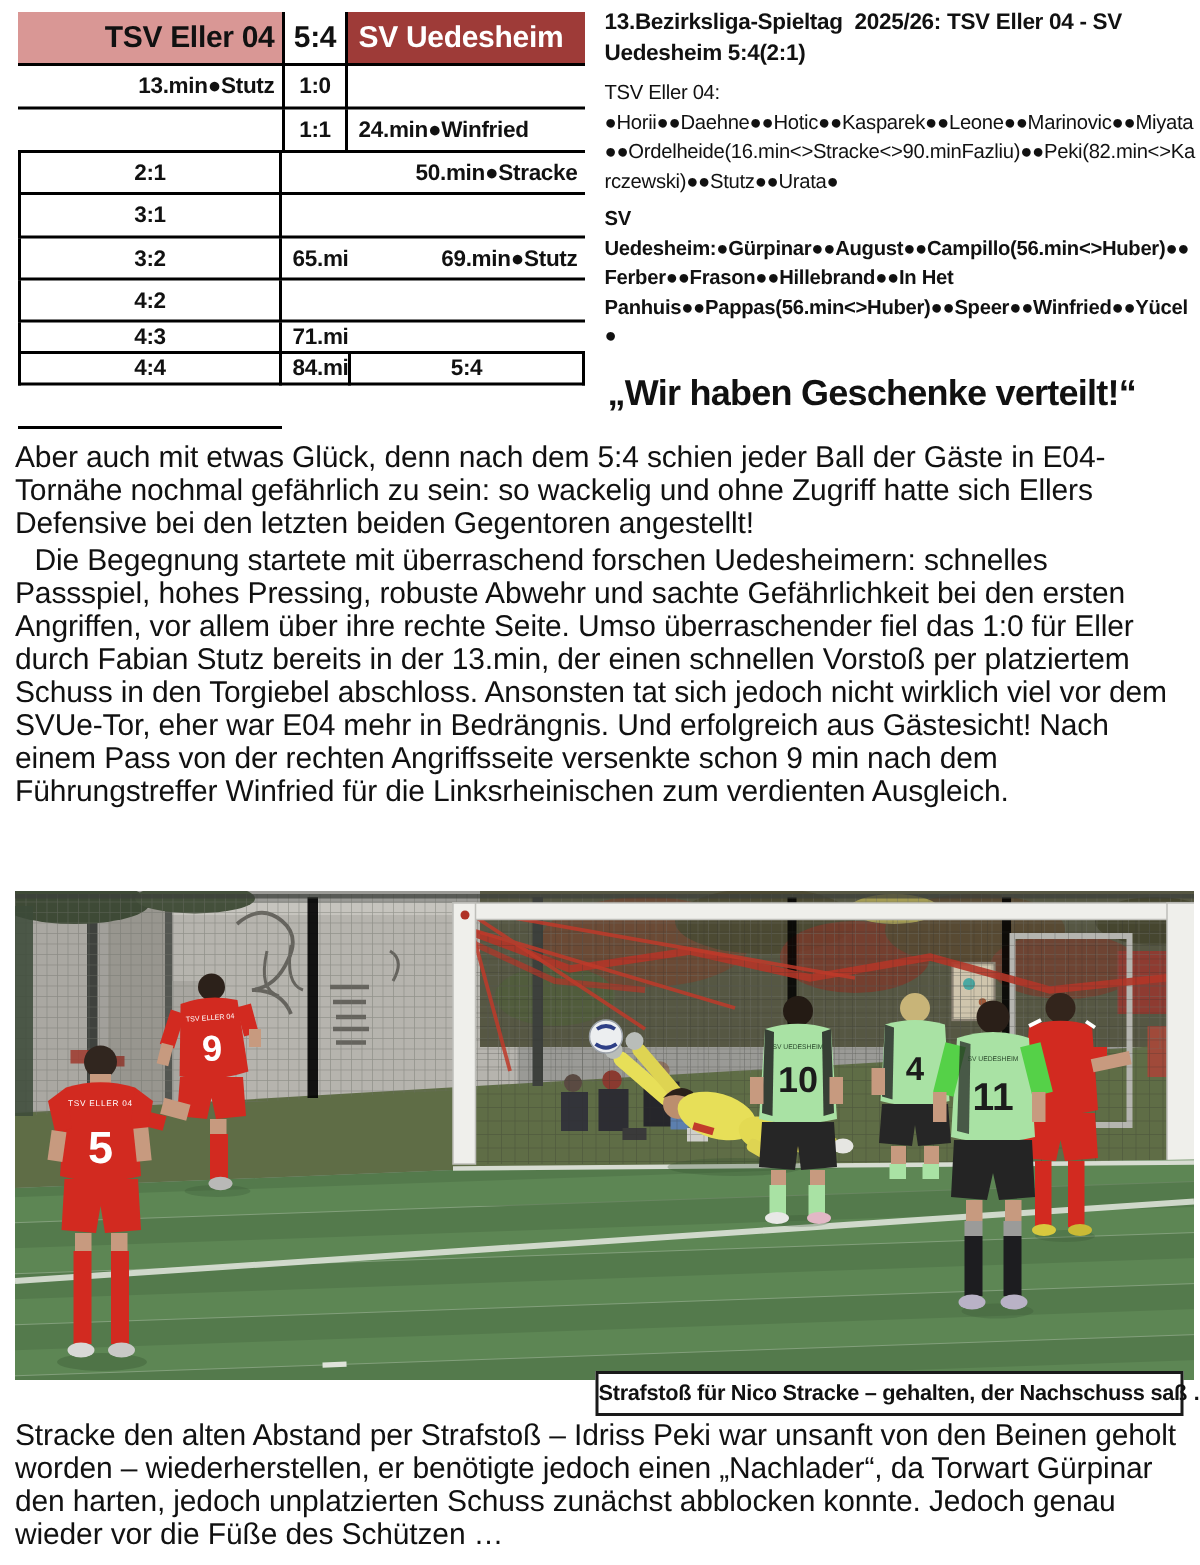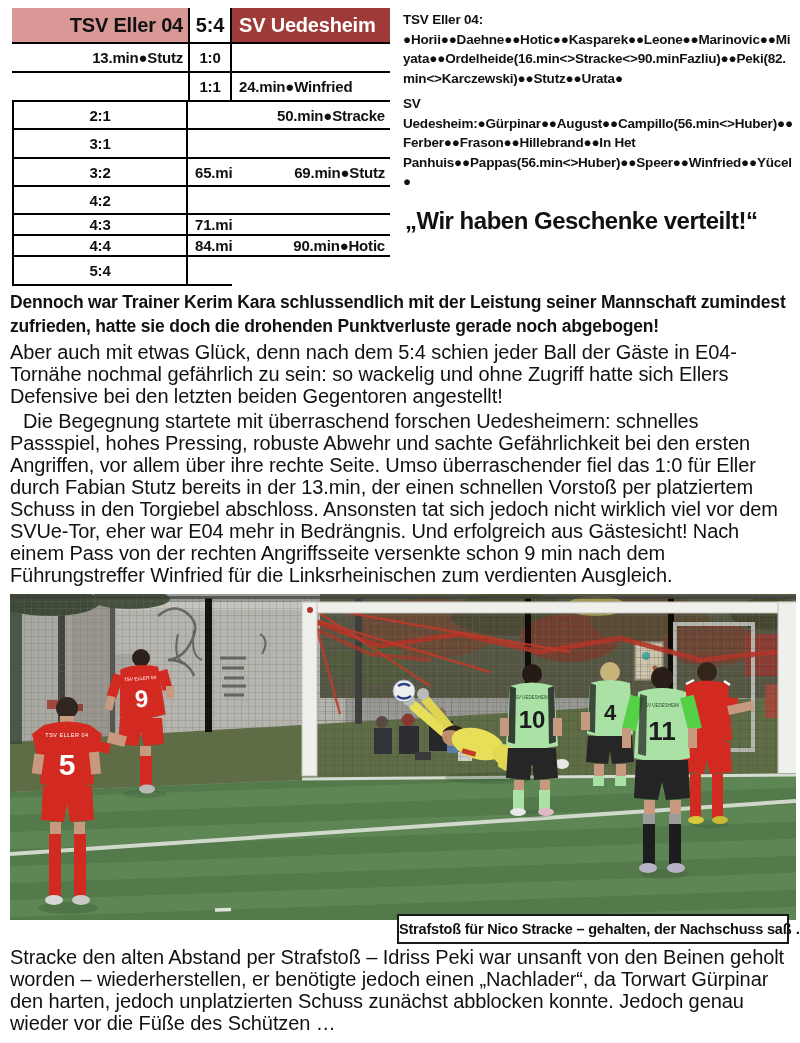--- a/index.html
+++ b/index.html
@@ -34,21 +34,21 @@
   .rightcol{position:absolute;left:403px;top:4px;width:394px;}
   .rightcol h1{
     margin:0;font-size:15px;line-height:21px;letter-spacing:-0.2px;
     white-space:pre-wrap;
   }
   .rightcol .lineup{
     margin:6px 0 0 0;font-size:13.5px;line-height:19.5px;letter-spacing:-0.2px;
     word-break:break-word;
     font-weight:bold;
   }
-  .rightcol .lineup.bold{font-weight:bold;}
+  .rightcol .lineup.bold{font-weight:normal;}
   .rightcol h2{
     margin:15px 0 0 2px;font-size:24px;line-height:27px;letter-spacing:-0.5px;
   }
   .rightcol h3{
     margin:21px 0 0 5px;font-size:18px;line-height:20px;letter-spacing:-0.3px;
   }
   
   .mainflow{position:absolute;left:10px;top:291px;width:784px;}
   .lede{margin:0;font-size:17.5px;font-weight:bold;line-height:23.5px;letter-spacing:-0.2px;}
   .body{margin:0;font-size:20px;line-height:22px;letter-spacing:-0.1px;}
@@ -101,33 +101,32 @@
     <div class="cell ca"></div>
 
     <div class="cell ch"></div>
     <div class="cell cs">4:3</div>
     <div class="cell ca">71.min●Yücel</div>
 
     <div class="cell ch"></div>
     <div class="cell cs">4:4</div>
     <div class="cell ca">84.min●August</div>
 
-    <div class="cell ch">90.min●Hotic</div>
     <div class="cell cs">5:4</div>
     <div class="cell ca"></div>
   </div>
 
   <div class="rightcol">
+    <h1>13.Bezirksliga-Spieltag  2025/26: TSV Eller 04 - SV Uedesheim 5:4(2:1)</h1>
     <p class="lineup bold">TSV Eller 04: ●Horii●●Daehne●●Hotic●●Kasparek●●Leone●●Marinovic●●Miyata●●Ordelheide(16.min&lt;&gt;Stracke&lt;&gt;90.minFazliu)●●Peki(82.min&lt;&gt;Karczewski)●●Stutz●●Urata●</p>
     <p class="lineup">SV Uedesheim:●Gürpinar●●August●●Campillo(56.min&lt;&gt;Huber)●●Ferber●●Frason●●Hillebrand●●In Het Panhuis●●Pappas(56.min&lt;&gt;Huber)●●Speer●●Winfried●●Yücel●</p>
     <h2>„Wir haben Geschenke verteilt!“</h2>
   </div>
 
   <div class="mainflow">
-    <p class="lede">Dennoch war Trainer Kerim Kara schlussendlich mit der Leistung seiner Mannschaft zumindest zufrieden, hatte sie doch die drohenden Punktverluste gerade noch abgebogen!</p>
     <p class="body">Aber auch mit etwas Glück, denn nach dem 5:4 schien jeder Ball der Gäste in E04-Tornähe nochmal gefährlich zu sein: so wackelig und ohne Zugriff hatte sich Ellers Defensive bei den letzten beiden Gegentoren angestellt!</p>
     <p class="body indent">Die Begegnung startete mit überraschend forschen Uedesheimern: schnelles Passspiel, hohes Pressing, robuste Abwehr und sachte Gefährlichkeit bei den ersten Angriffen, vor allem über ihre rechte Seite. Umso überraschender fiel das 1:0 für Eller durch Fabian Stutz bereits in der 13.min, der einen schnellen Vorstoß per platziertem Schuss in den Torgiebel abschloss. Ansonsten tat sich jedoch nicht wirklich viel vor dem SVUe-Tor, eher war E04 mehr in Bedrängnis. Und erfolgreich aus Gästesicht! Nach einem Pass von der rechten Angriffsseite versenkte schon 9 min nach dem Führungstreffer Winfried für die Linksrheinischen zum verdienten Ausgleich.</p>
   </div>
 
   <svg class="photo" width="786" height="326" viewBox="0 0 786 326" xmlns="http://www.w3.org/2000/svg">
     <defs>
       <pattern id="fence" width="7" height="7" patternUnits="userSpaceOnUse">
         <path d="M0,0 L0,7 M0,0 L7,0" stroke="#6d6f68" stroke-width="1" fill="none"></path>
       </pattern>
       <pattern id="net" width="9" height="9" patternUnits="userSpaceOnUse">

